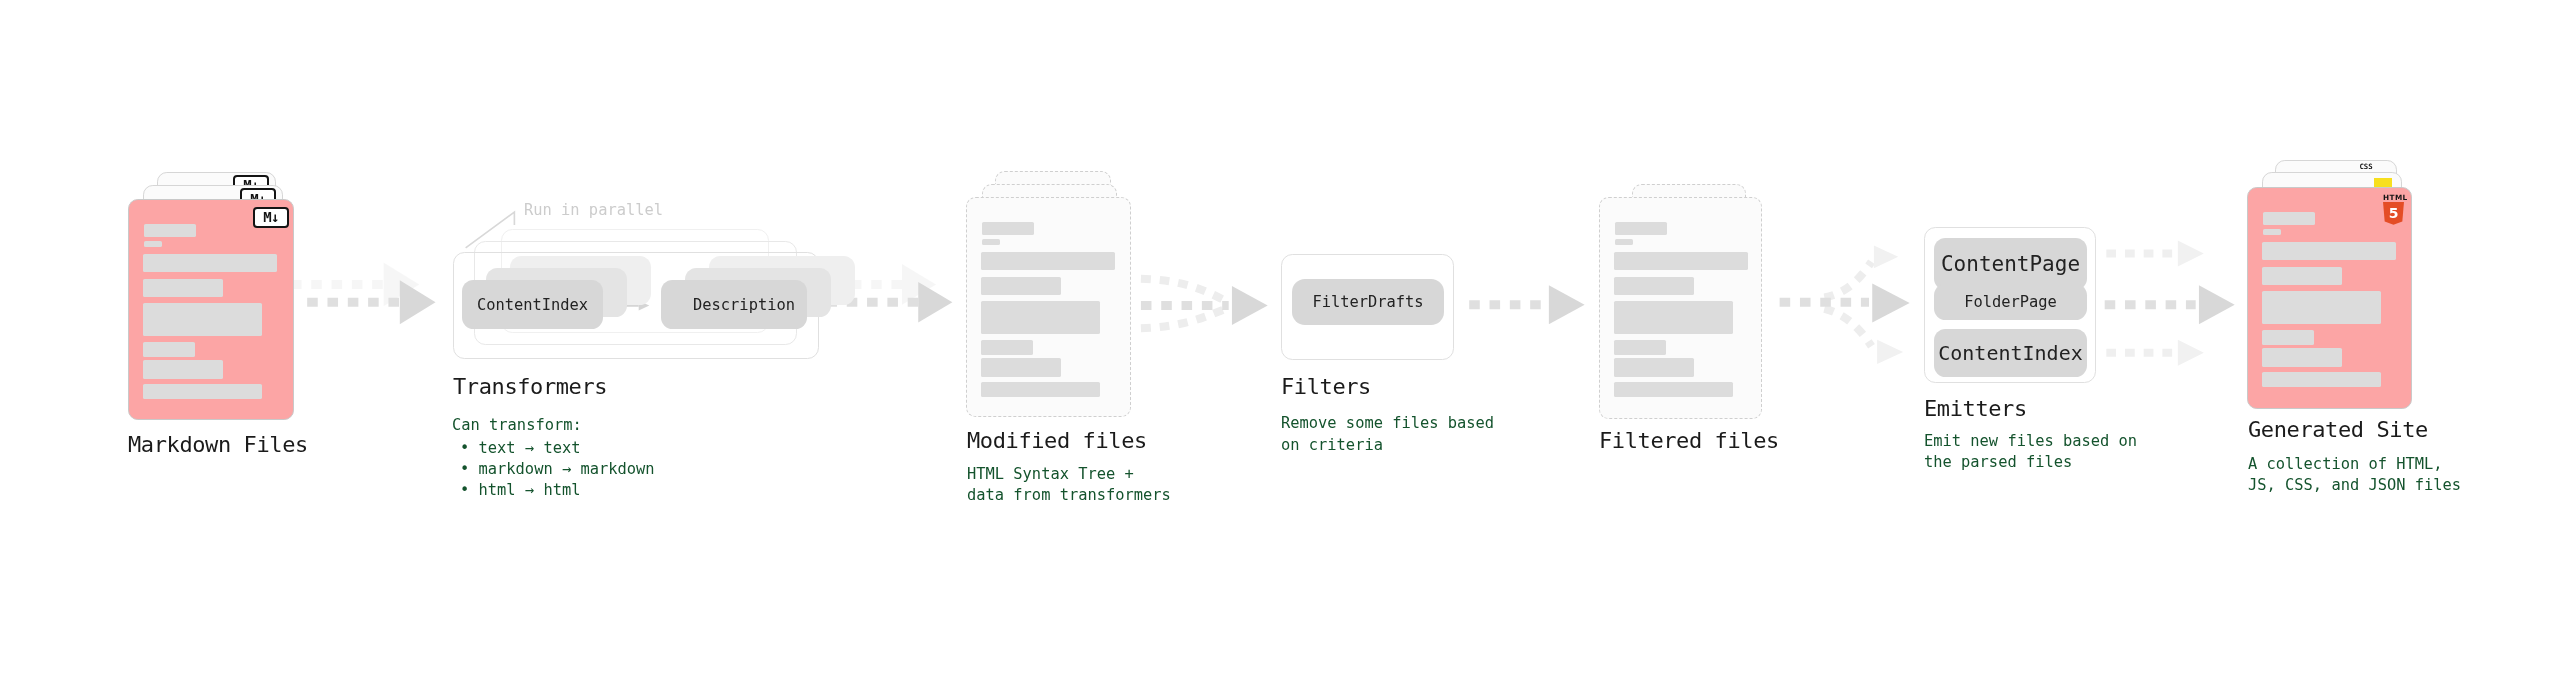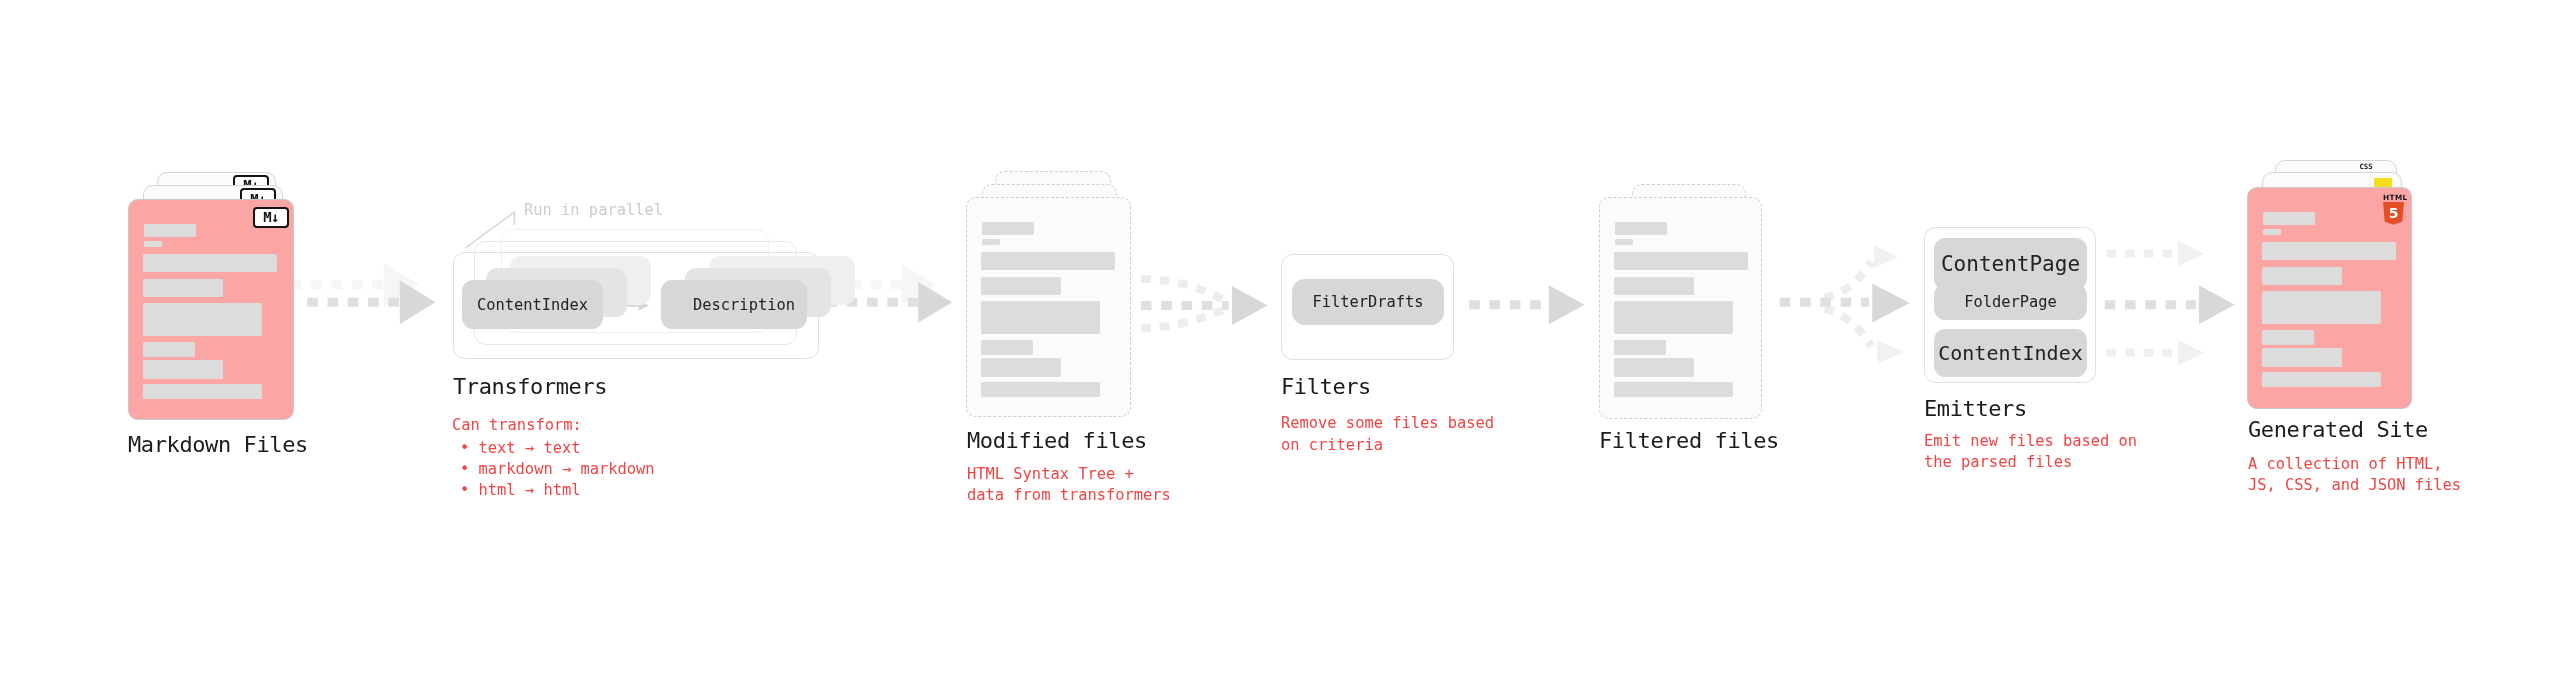--- a/index.html
+++ b/index.html
@@ -21,21 +21,21 @@
   .frame{border:1.6px solid #e0e0e0;border-radius:11.4px;background:transparent;}
   .frame.back2{border-color:#e8e8e8;}
   .frame.back3{border-color:#f0f0f0;}
   .frame.filled{background:#ffffff;}
   .pill{display:flex;align-items:center;justify-content:center;background:#d7d7d7;
     border-radius:11.4px;font-size:15.4px;color:#222222;white-space:nowrap;}
   .pill.echo1{background:#e4e4e4;}
   .pill.echo2{background:#efefef;}
   
   .title{font-size:22px;letter-spacing:-0.4px;white-space:nowrap;color:#1b1b1b;}
-  .sub{font-size:15.4px;white-space:nowrap;color:#ef4444;}
+  .sub{font-size:15.4px;white-space:nowrap;color:#14532d;}
   .callout-text{font-size:15.4px;white-space:nowrap;color:#cccccc;}
   
   .css-badge{font-size:7.3px;font-weight:bold;color:#111;text-align:center;line-height:8.1px;}
   .css-underline{height:2.4px;background:#2f68f5;margin-top:0.8px;}
   .js-badge{background:#f7df1e;}
   .html5-logo{text-align:center;}
   .html5-word{font-size:7.3px;font-weight:bold;color:#141414;letter-spacing:0.4px;line-height:7.3px;
     font-family:"DejaVu Sans","Liberation Sans",sans-serif;}
   .html5-shield{width:21px;height:23px;margin:0.8px auto 0;background:#e44d26;
     clip-path:polygon(0 0,100% 0,92% 86%,50% 100%,8% 86%);

